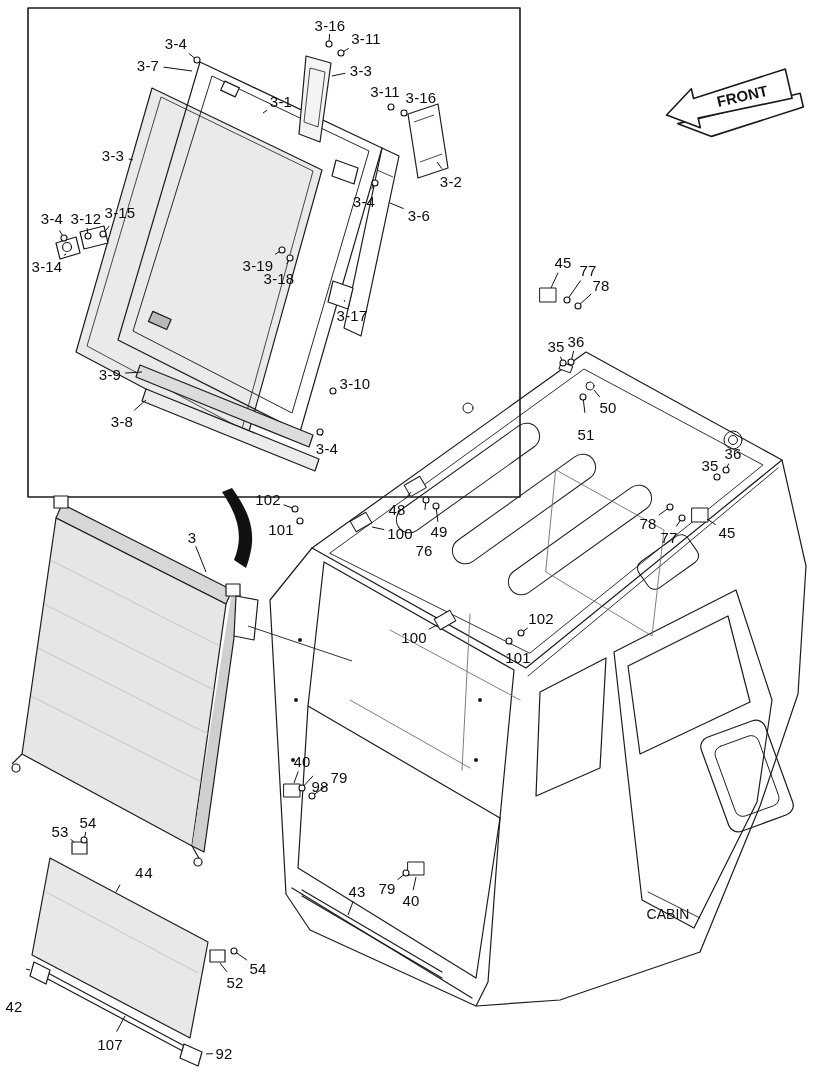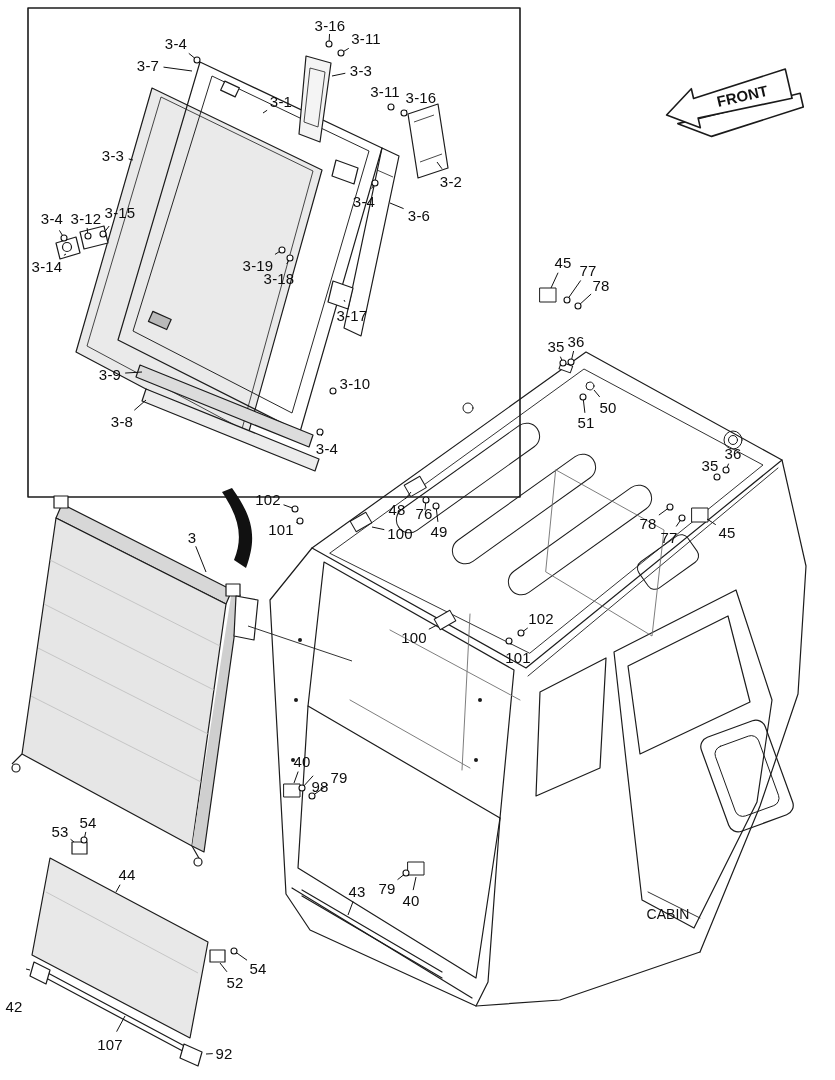--- a/index.html
+++ b/index.html
@@ -265,42 +265,42 @@
       <div class="callout" style="left: 110px; top: 374px;">3-9</div>
       <div class="callout" style="left: 355px; top: 383px; text-align: right;">3-10</div>
       <div class="callout" style="left: 122px; top: 421px;">3-8</div>
       <div class="callout" style="left: 327px; top: 448px;">3-4</div>
       <div class="callout" style="left: 563px; top: 262px;">45</div>
       <div class="callout" style="left: 588px; top: 270px;">77</div>
       <div class="callout" style="left: 601px; top: 285px;">78</div>
       <div class="callout" style="left: 556px; top: 346px;">35</div>
       <div class="callout" style="left: 576px; top: 341px;">36</div>
       <div class="callout" style="left: 608px; top: 407px;">50</div>
-      <div class="callout" style="left: 586px; top: 422px;">51</div>
+      <div class="callout" style="left: 586px; top: 434px;">51</div>
       <div class="callout" style="left: 733px; top: 453px;">36</div>
       <div class="callout" style="left: 710px; top: 465px;">35</div>
       <div class="callout" style="left: 268px; top: 499px;">102</div>
       <div class="callout" style="left: 281px; top: 529px;">101</div>
       <div class="callout" style="left: 397px; top: 509px;">48</div>
-      <div class="callout" style="left: 424px; top: 513px; text-align: right;">76</div>
+      <div class="callout" style="left: 424px; top: 550px; text-align: right;">76</div>
       <div class="callout" style="left: 400px; top: 533px;">100</div>
       <div class="callout" style="left: 439px; top: 531px;">49</div>
       <div class="callout" style="left: 648px; top: 523px;">78</div>
       <div class="callout" style="left: 669px; top: 537px;">77</div>
       <div class="callout" style="left: 727px; top: 532px;">45</div>
       <div class="callout" style="left: 192px; top: 537px;">3</div>
       <div class="callout" style="left: 414px; top: 637px;">100</div>
       <div class="callout" style="left: 541px; top: 618px;">102</div>
       <div class="callout" style="left: 518px; top: 657px;">101</div>
       <div class="callout" style="left: 302px; top: 761px;">40</div>
       <div class="callout" style="left: 320px; top: 766px; margin-top: 20px;">98</div>
       <div class="callout" style="left: 339px; top: 777px;">79</div>
       <div class="callout" style="left: 60px; top: 831px;">53</div>
       <div class="callout" style="left: 88px; top: 822px;">54</div>
-      <div class="callout" style="left: 127px; top: 874px;">44</div>
+      <div class="callout" style="left: 144px; top: 874px; font-family: Liberation Mono, monospace;">44</div>
       <div class="callout" style="left: 387px; top: 888px;">79</div>
       <div class="callout" style="left: 357px; top: 891px;">43</div>
       <div class="callout" style="left: 411px; top: 900px;">40</div>
       <div class="callout" style="left: 14px; top: 966px; margin-top: 40px;">42</div>
       <div class="callout" style="left: 235px; top: 982px;">52</div>
       <div class="callout" style="left: 258px; top: 968px;">54</div>
       <div class="callout" style="left: 110px; top: 1044px;">107</div>
       <div class="callout" style="left: 224px; top: 1053px;">92</div>
     </div>
 </div>

